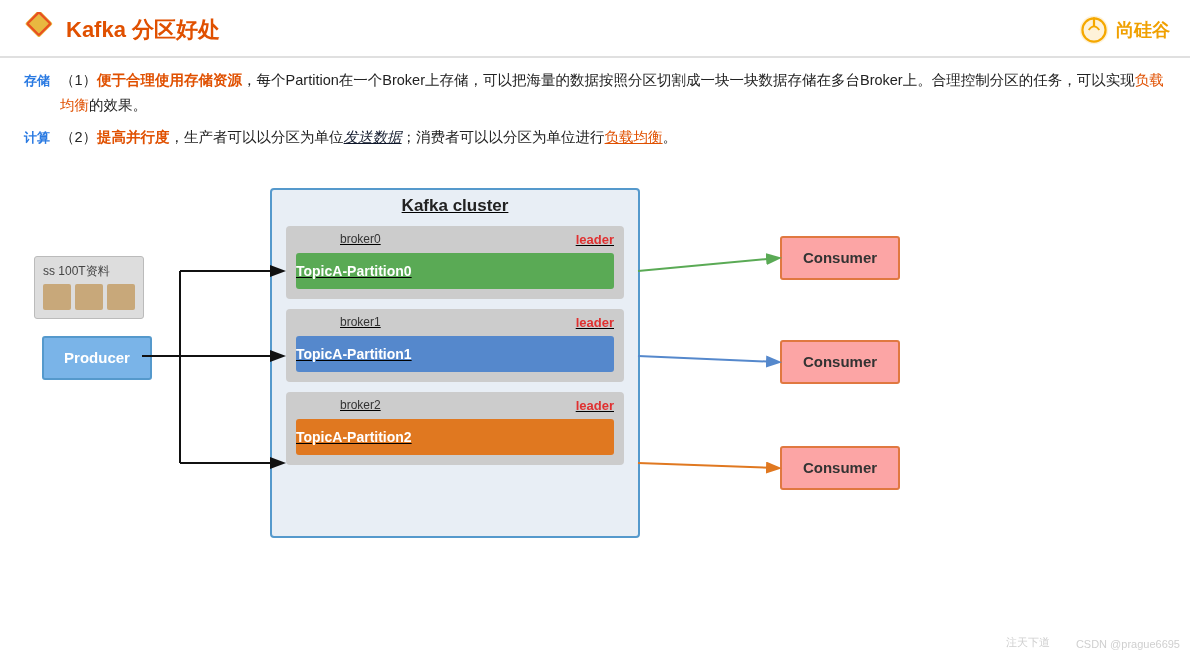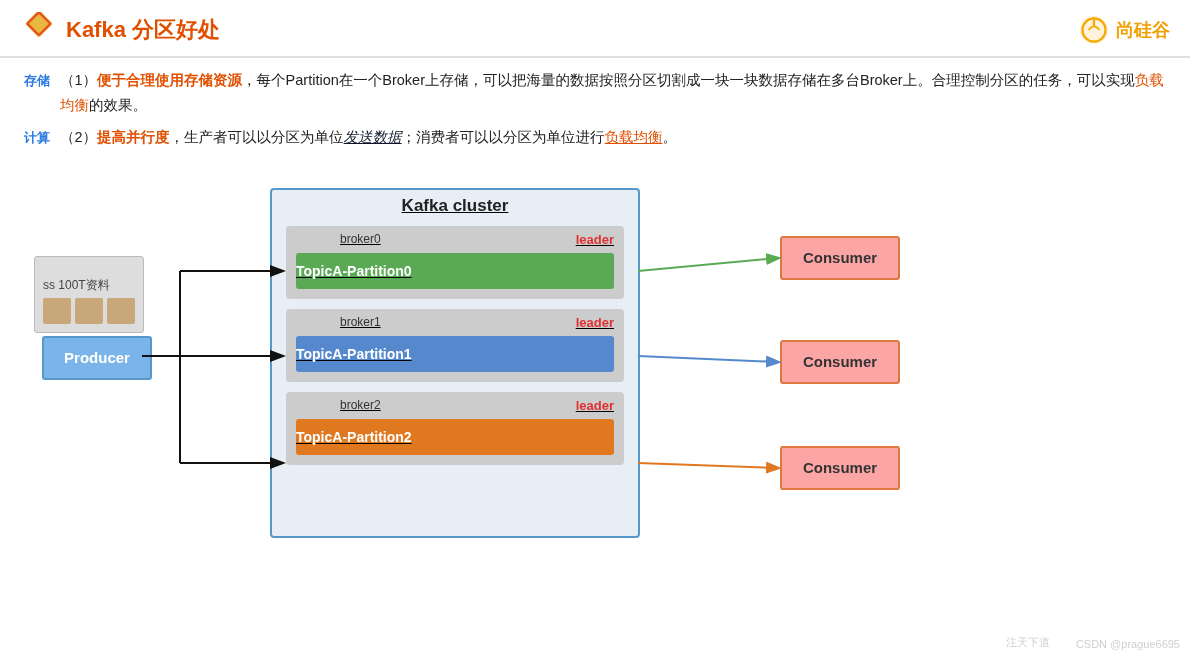--- a/index.html
+++ b/index.html
@@ -118,21 +118,21 @@
     }
     .storage-box {
       width: 28px;
       height: 26px;
       background: #c8a87a;
       border-radius: 2px;
     }
     .storage-container {
       background: #ddd;
       border: 1px solid #bbb;
-      padding: 20px 8px 8px 8px;
+      padding: 6px 8px 8px 8px;
       border-radius: 3px;
     }
     .storage-title {
       font-size: 12px;
       color: #444;
       margin-bottom: 4px;
     }
 
     
     .kafka-cluster {

